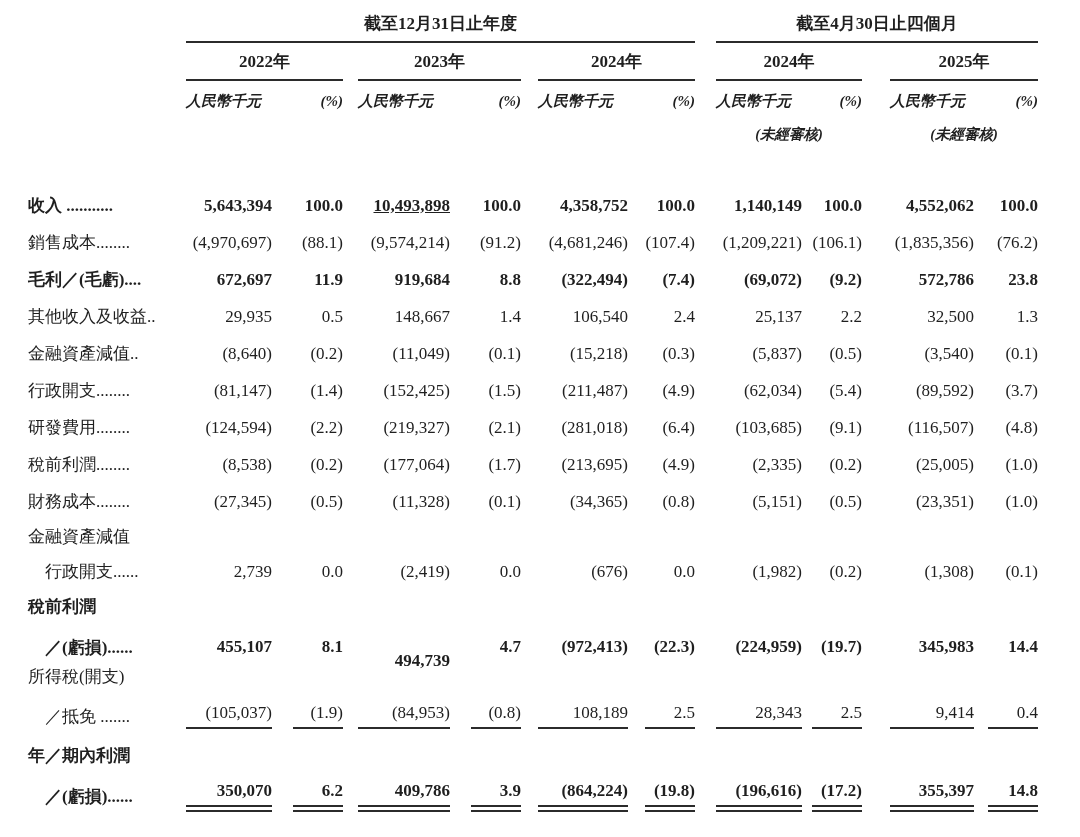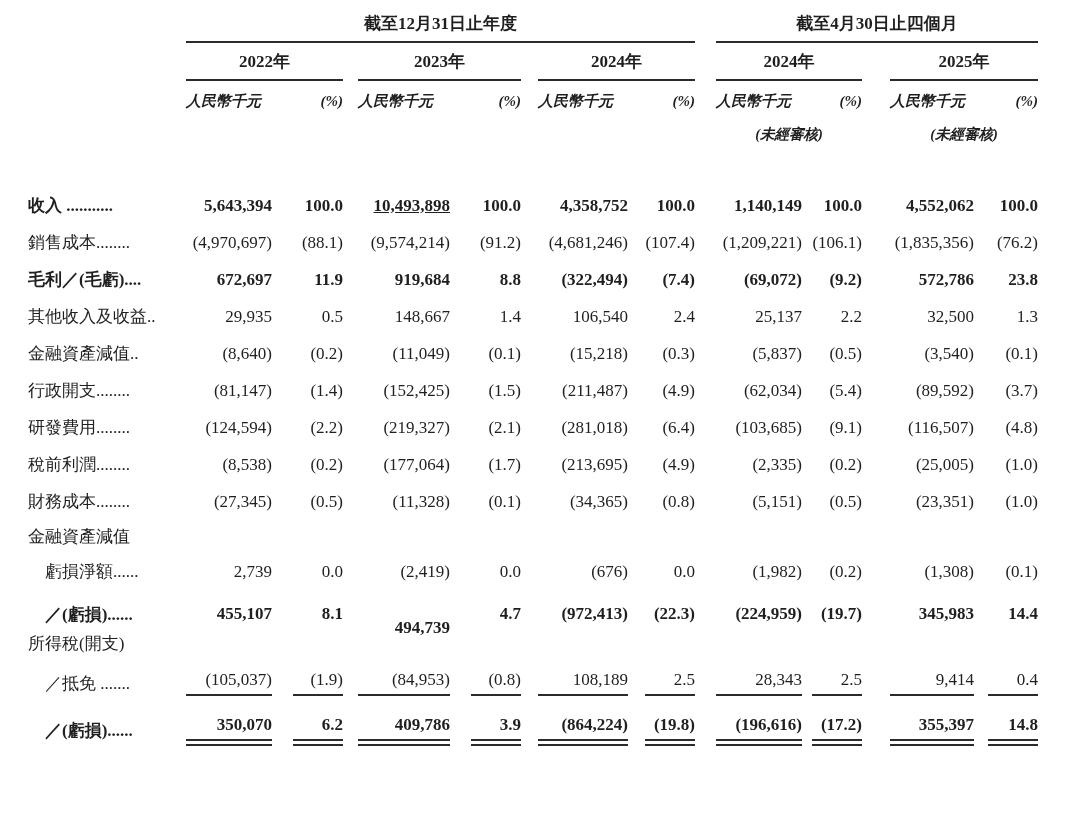--- a/index.html
+++ b/index.html
@@ -202,31 +202,34 @@
         <div class="cell v pct" style="grid-column: 9;">(0.8)</div>
         <div class="cell v amt" style="grid-column: 11;">(5,151)</div>
         <div class="cell v pct" style="grid-column: 12;">(0.5)</div>
         <div class="cell v amt" style="grid-column: 14;">(23,351)</div>
         <div class="cell v pct" style="grid-column: 15;">(1.0)</div>
       </div>
       <div class="grid trow labelonly">
         <div class="cell label">金融資產減值</div>
       </div>
       <div class="grid trow">
-        <div class="cell label indent">虧損淨額......</div>
+        <div class="cell label indent">行政開支......</div>
         <div class="cell v amt" style="grid-column: 2;">2,739</div>
         <div class="cell v pct" style="grid-column: 3;">0.0</div>
         <div class="cell v amt" style="grid-column: 5;">(2,419)</div>
         <div class="cell v pct" style="grid-column: 6;">0.0</div>
         <div class="cell v amt" style="grid-column: 8;">(676)</div>
         <div class="cell v pct" style="grid-column: 9;">0.0</div>
         <div class="cell v amt" style="grid-column: 11;">(1,982)</div>
         <div class="cell v pct" style="grid-column: 12;">(0.2)</div>
         <div class="cell v amt" style="grid-column: 14;">(1,308)</div>
         <div class="cell v pct" style="grid-column: 15;">(0.1)</div>
+      </div>
+      <div class="grid trow bold labelonly">
+        <div class="cell label">稅前利潤</div>
       </div>
       <div class="grid trow bold">
         <div class="cell label indent">／(虧損)......</div>
         <div class="cell v amt" style="grid-column: 2;">455,107</div>
         <div class="cell v pct" style="grid-column: 3;">8.1</div>
         <div class="cell v amt" style="grid-column: 5; margin-top: 28px;">494,739</div>
         <div class="cell v pct" style="grid-column: 6;">4.7</div>
         <div class="cell v amt" style="grid-column: 8;">(972,413)</div>
         <div class="cell v pct" style="grid-column: 9;">(22.3)</div>
         <div class="cell v amt" style="grid-column: 11;">(224,959)</div>
@@ -243,20 +246,23 @@
         <div class="cell v pct" style="grid-column: 3;">(1.9)</div>
         <div class="cell v amt" style="grid-column: 5;">(84,953)</div>
         <div class="cell v pct" style="grid-column: 6;">(0.8)</div>
         <div class="cell v amt" style="grid-column: 8;">108,189</div>
         <div class="cell v pct" style="grid-column: 9;">2.5</div>
         <div class="cell v amt" style="grid-column: 11;">28,343</div>
         <div class="cell v pct" style="grid-column: 12;">2.5</div>
         <div class="cell v amt" style="grid-column: 14;">9,414</div>
         <div class="cell v pct" style="grid-column: 15;">0.4</div>
       </div>
+      <div class="grid trow bold labelonly">
+        <div class="cell label">年／期內利潤</div>
+      </div>
       <div class="grid trow bold u2">
         <div class="cell label indent">／(虧損)......</div>
         <div class="cell v amt" style="grid-column: 2;">350,070</div>
         <div class="cell v pct" style="grid-column: 3;">6.2</div>
         <div class="cell v amt" style="grid-column: 5;">409,786</div>
         <div class="cell v pct" style="grid-column: 6;">3.9</div>
         <div class="cell v amt" style="grid-column: 8;">(864,224)</div>
         <div class="cell v pct" style="grid-column: 9;">(19.8)</div>
         <div class="cell v amt" style="grid-column: 11;">(196,616)</div>
         <div class="cell v pct" style="grid-column: 12;">(17.2)</div>

